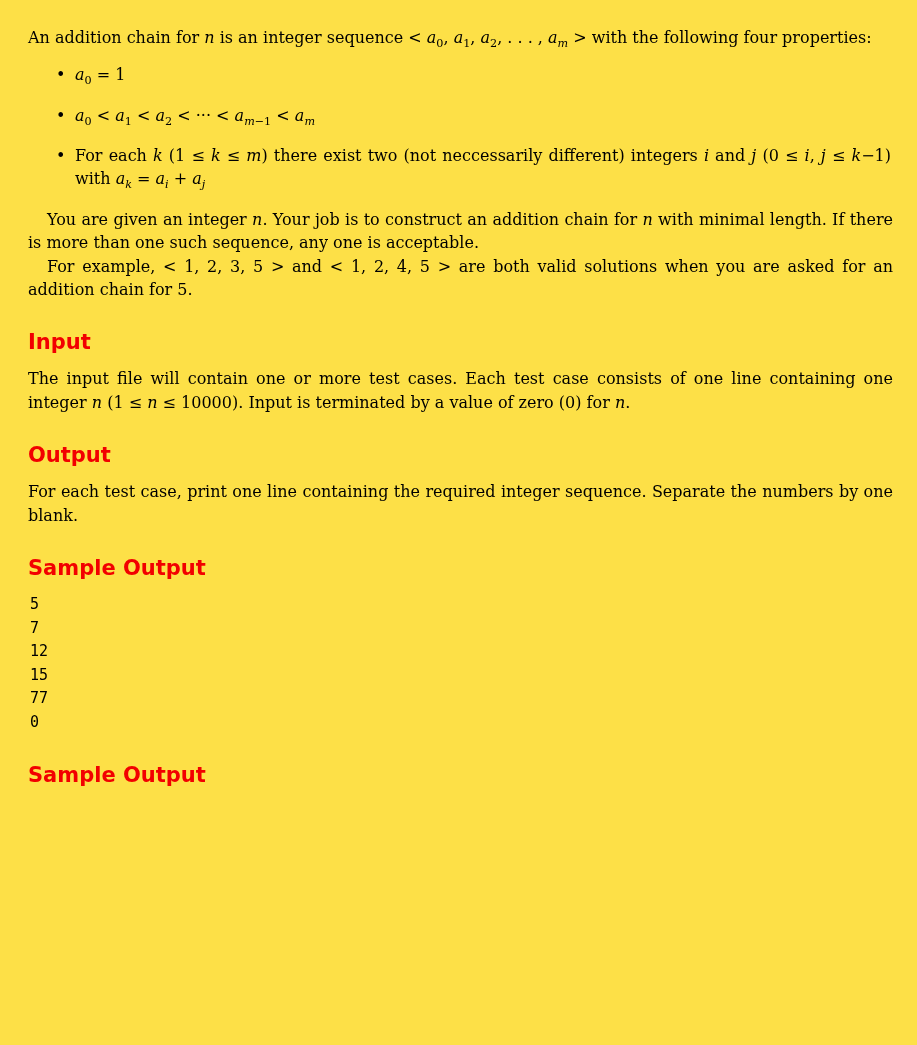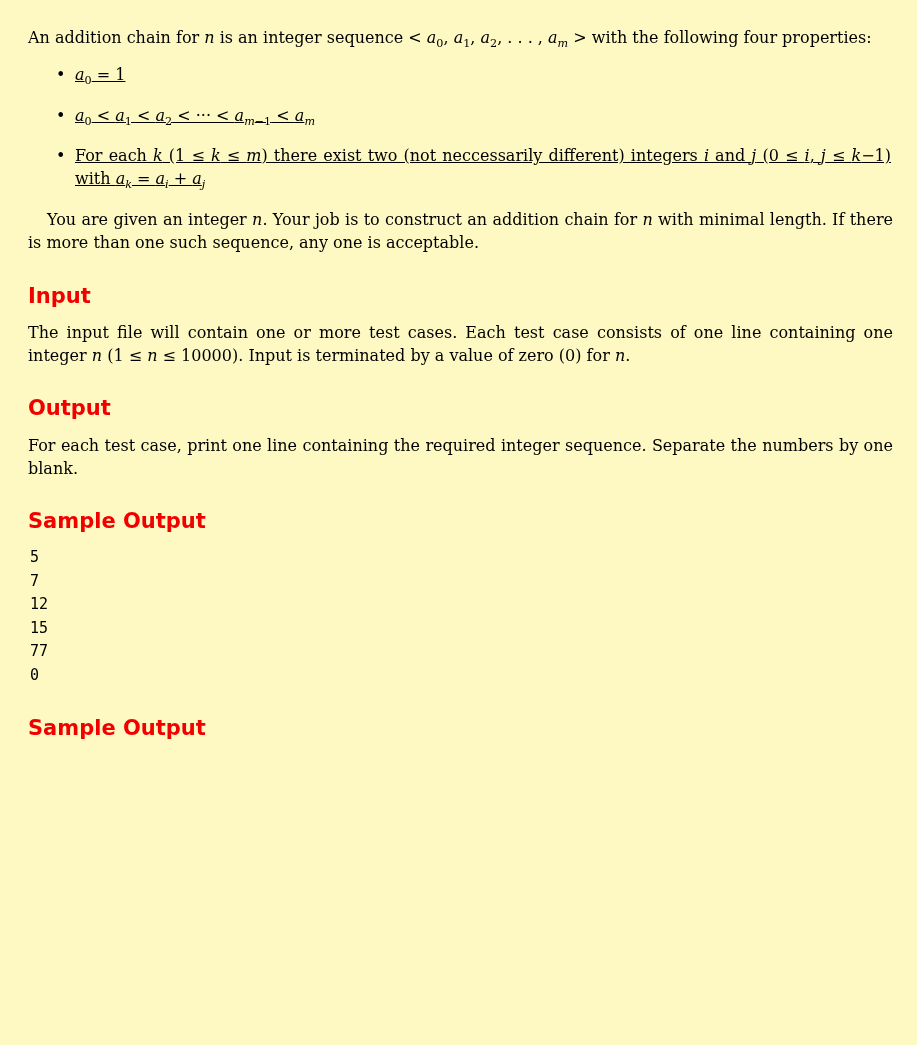--- a/index.html
+++ b/index.html
@@ -6,21 +6,21 @@
     margin: 0;
     padding: 0;
     background: #ffffff;
   }
   .page {
     position: relative;
     width: 917px;
     min-height: 1045px;
     box-sizing: border-box;
     padding: 26px 24px 40px 28px;
-    background: #fef9c3;
+    background: #fde047;
     font-family: "DejaVu Serif", "Liberation Serif", serif;
     font-size: 16px;
     line-height: 1.46;
     color: #000000;
   }
   p.body-text {
     margin: 0 0 0 0;
     text-align: justify;
   }
   p.intro {
@@ -32,21 +32,20 @@
   ul.bullets {
     list-style: none;
     margin: 0 0 10px 0;
     padding: 0 0 0 47px;
   }
   ul.bullets li {
     position: relative;
     margin-bottom: 17px;
     text-align: justify;
     padding-right: 2px;
-    text-decoration: underline;
   }
   ul.bullets li::before {
     content: "\2022";
     position: absolute;
     left: -19px;
     top: 0;
   }
   i {
     font-style: italic;
   }
@@ -79,20 +78,21 @@
   <p class="body-text intro">An addition chain for <i>n</i> is an integer sequence &lt; <i>a</i><sub>0</sub>, <i>a</i><sub>1</sub>, <i>a</i><sub>2</sub>, . . . , <i>a</i><sub><i>m</i></sub> &gt; with the following four properties:</p>
 
   <ul class="bullets">
       <li><i>a</i><sub>0</sub> = 1</li>
       <li><i>a</i><sub>0</sub> &lt; <i>a</i><sub>1</sub> &lt; <i>a</i><sub>2</sub> &lt; ··· &lt; <i>a</i><sub><i>m</i>−1</sub> &lt; <i>a</i><sub><i>m</i></sub></li>
       <li>For each <i>k</i> (1 ≤ <i>k</i> ≤ <i>m</i>) there exist two (not neccessarily different) integers <i>i</i> and <i>j</i> (0 ≤ <i>i</i>, <i>j</i> ≤ <i>k</i>−1) with <i>a</i><sub><i>k</i></sub> = <i>a</i><sub><i>i</i></sub> + <i>a</i><sub><i>j</i></sub></li>
     </ul>
 
   <p class="body-text indent">You are given an integer <i>n</i>. Your job is to construct an addition chain for <i>n</i> with minimal length. If there is more than one such sequence, any one is acceptable.</p>
 
+  <p class="body-text indent">For example, &lt; 1, 2, 3, 5 &gt; and &lt; 1, 2, 4, 5 &gt; are both valid solutions when you are asked for an addition chain for 5.</p>
 
   <h2 class="section-heading">Input</h2>
 
   <p class="body-text">The input file will contain one or more test cases. Each test case consists of one line containing one integer <i>n</i> (1 ≤ <i>n</i> ≤ 10000). Input is terminated by a value of zero (0) for <i>n</i>.</p>
 
   <h2 class="section-heading">Output</h2>
 
   <p class="body-text">For each test case, print one line containing the required integer sequence. Separate the numbers by one blank.</p>
 
   <h2 class="section-heading">Sample Output</h2>

